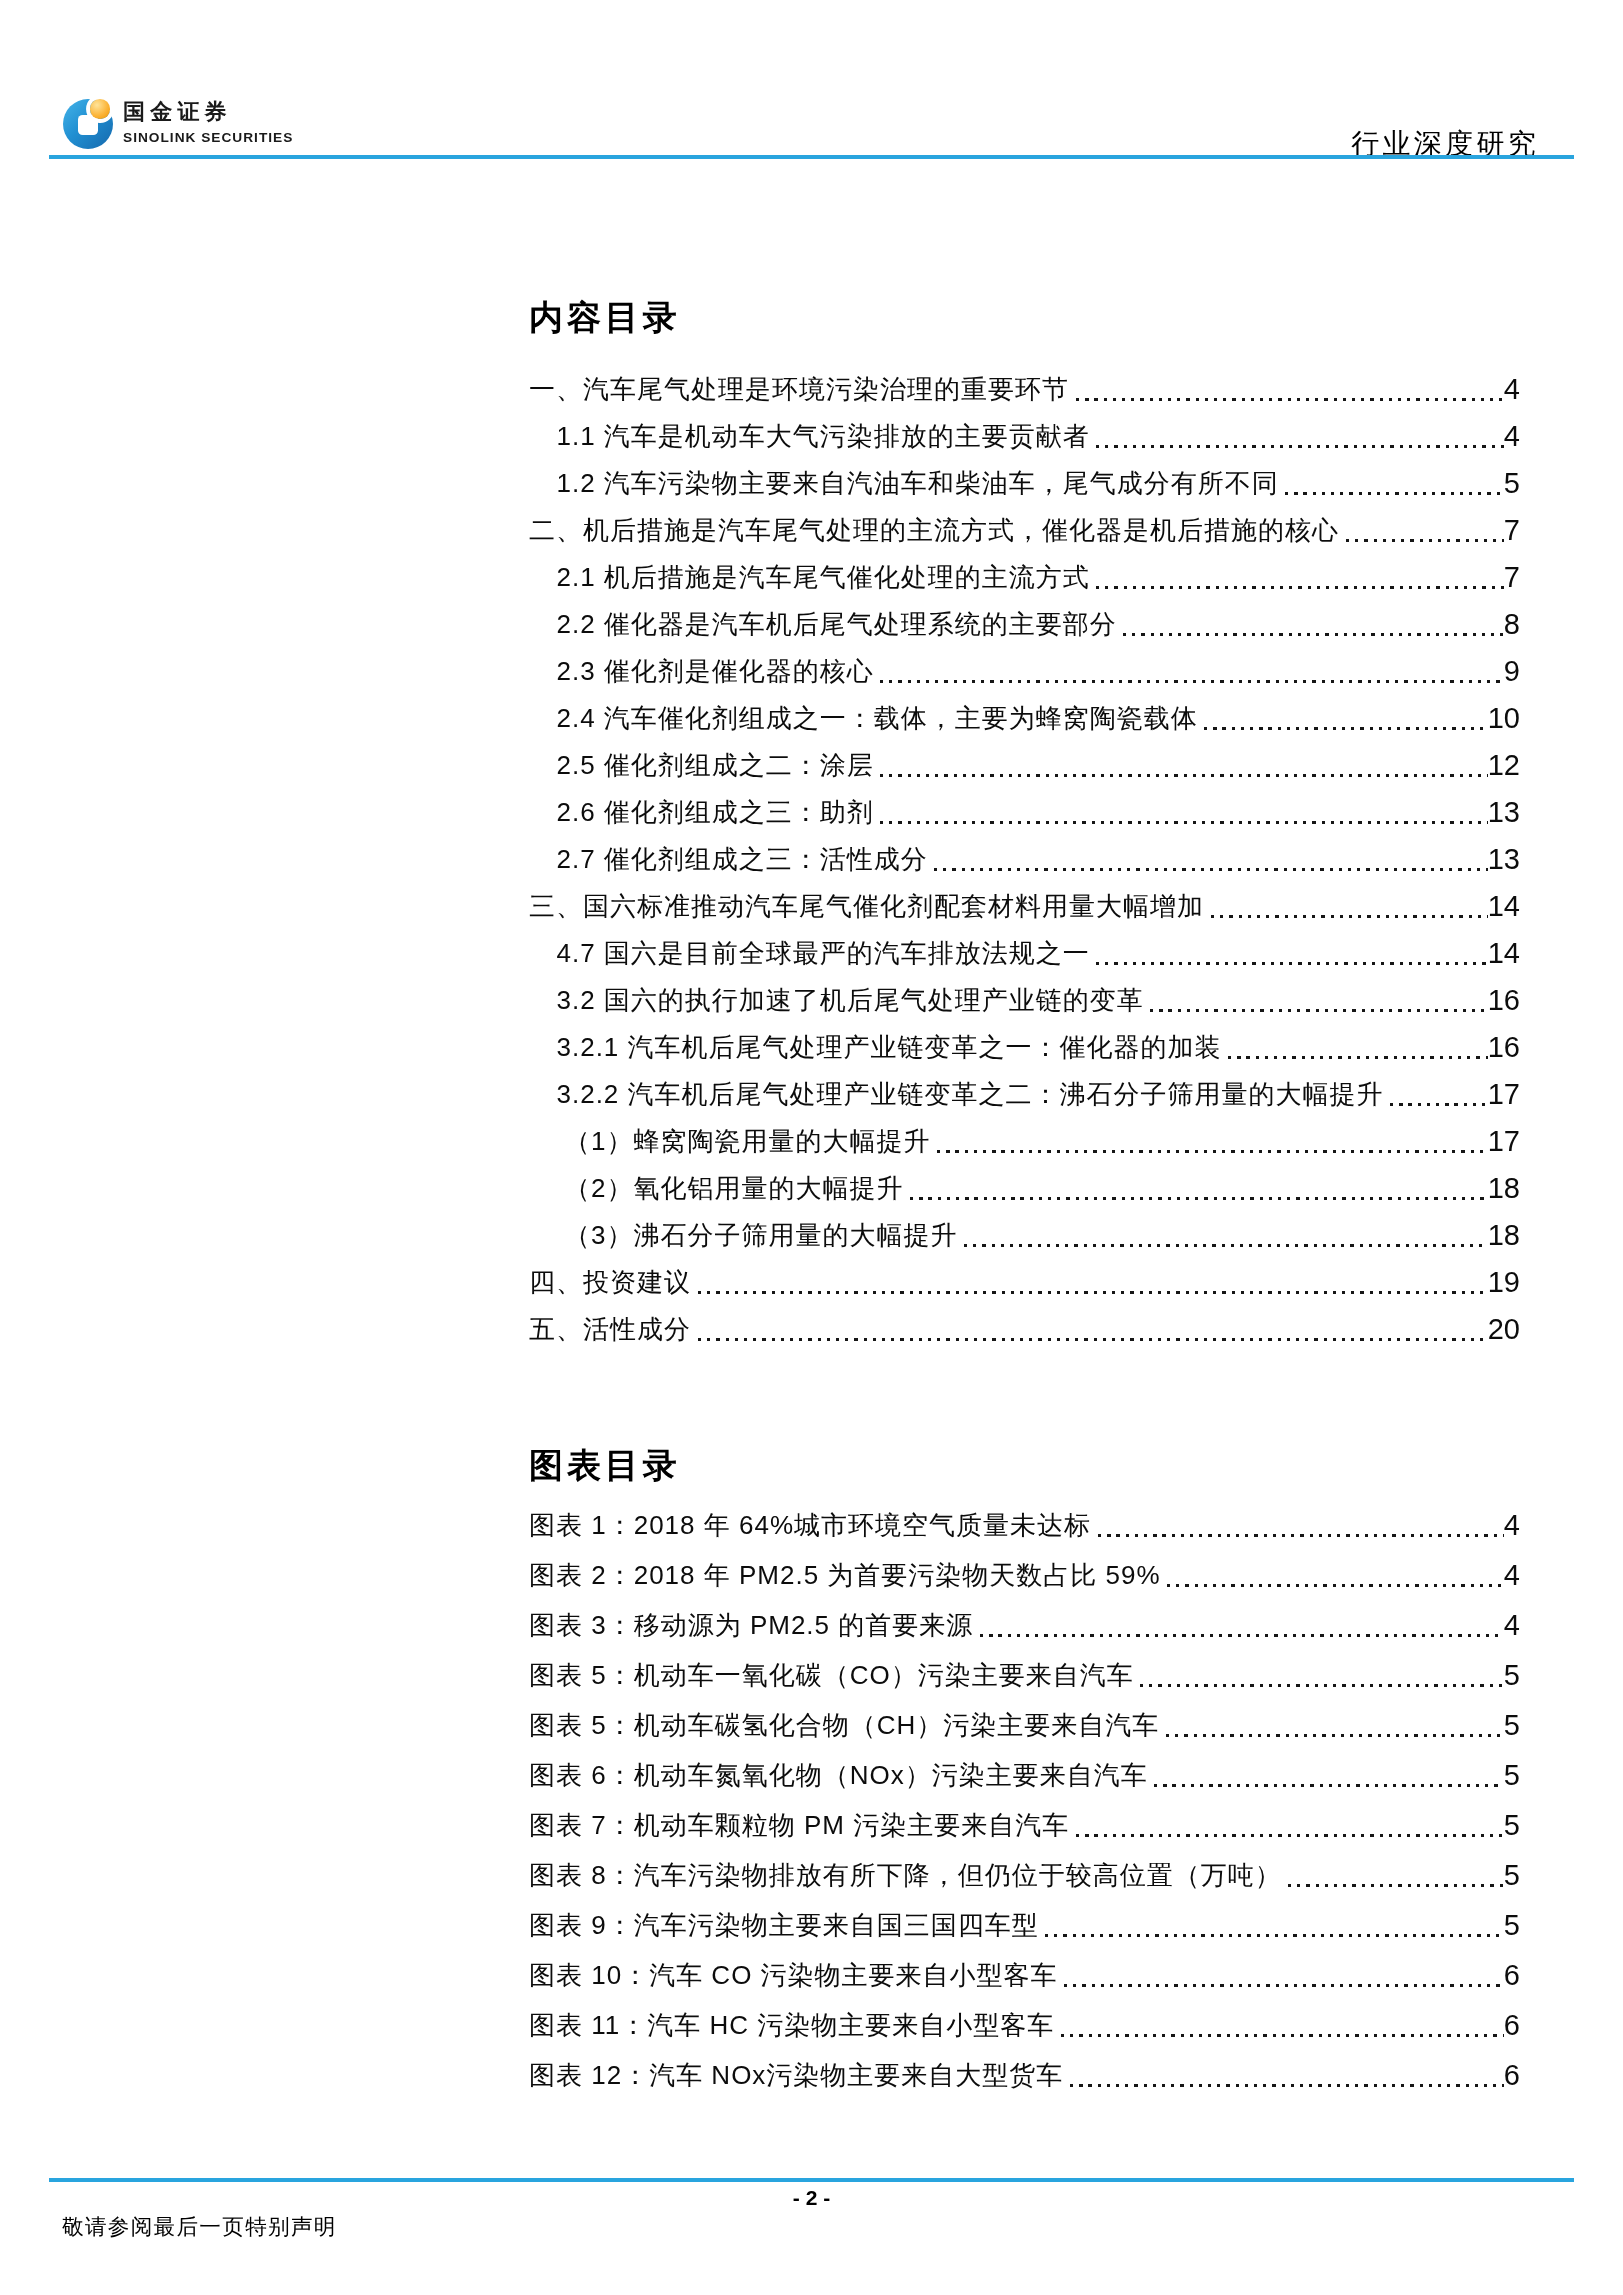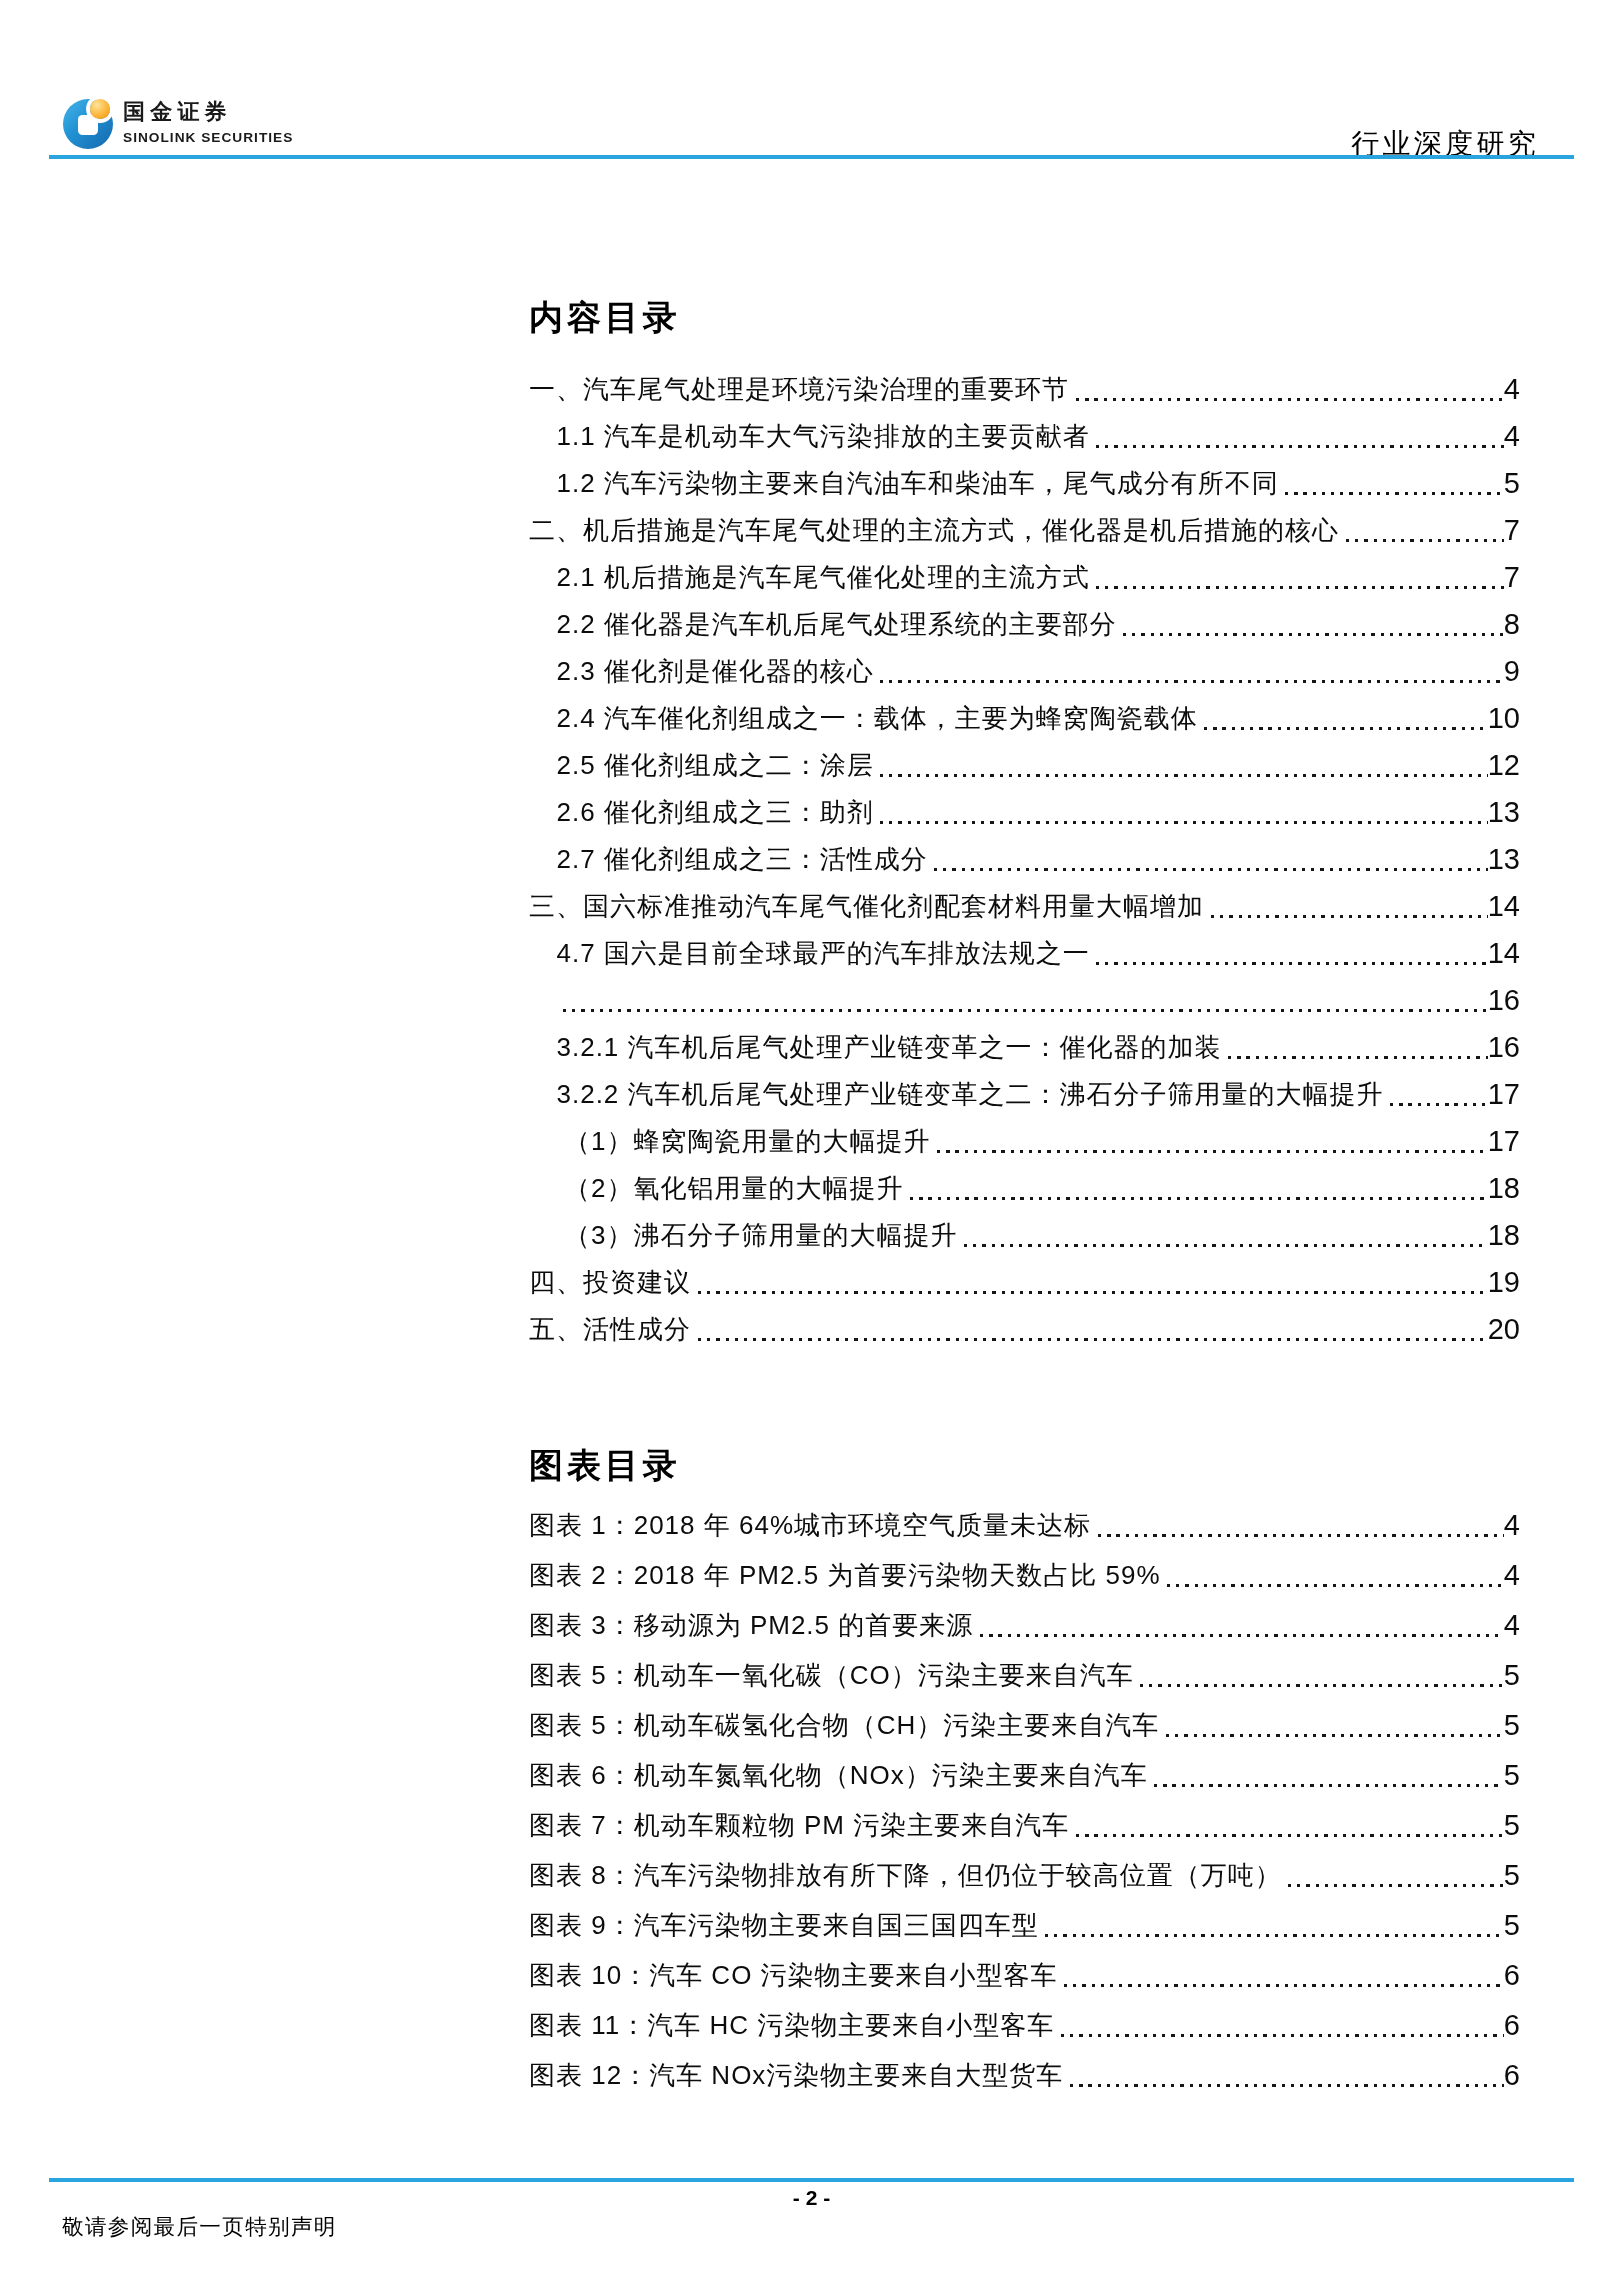--- a/index.html
+++ b/index.html
@@ -141,20 +141,21 @@
           <span class="label">三、国六标准推动汽车尾气催化剂配套材料用量大幅增加</span>
           <span class="dots"></span>
           <span class="pg">14</span>
         </div>
         <div class="row lv2">
           <span class="label">4.7 国六是目前全球最严的汽车排放法规之一</span>
           <span class="dots"></span>
           <span class="pg">14</span>
         </div>
         <div class="row lv2">
+          <span class="label">3.2 国六的执行加速了机后尾气处理产业链的变革</span>
           <span class="dots"></span>
           <span class="pg">16</span>
         </div>
         <div class="row lv2">
           <span class="label">3.2.1 汽车机后尾气处理产业链变革之一：催化器的加装</span>
           <span class="dots"></span>
           <span class="pg">16</span>
         </div>
         <div class="row lv2">
           <span class="label">3.2.2 汽车机后尾气处理产业链变革之二：沸石分子筛用量的大幅提升</span>

